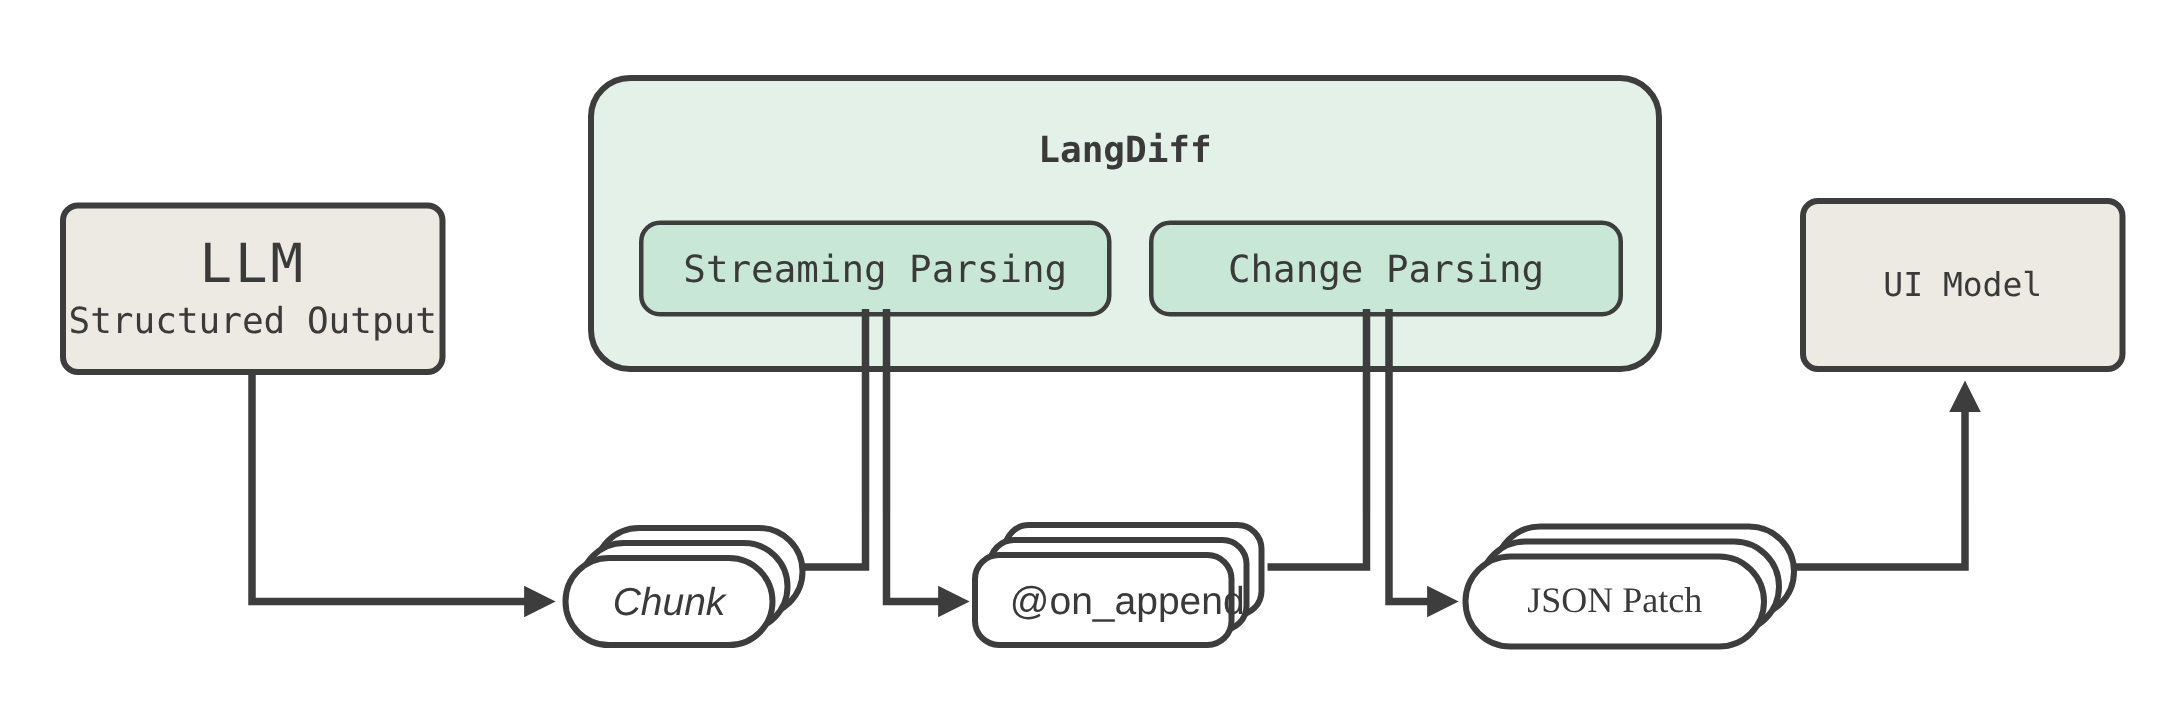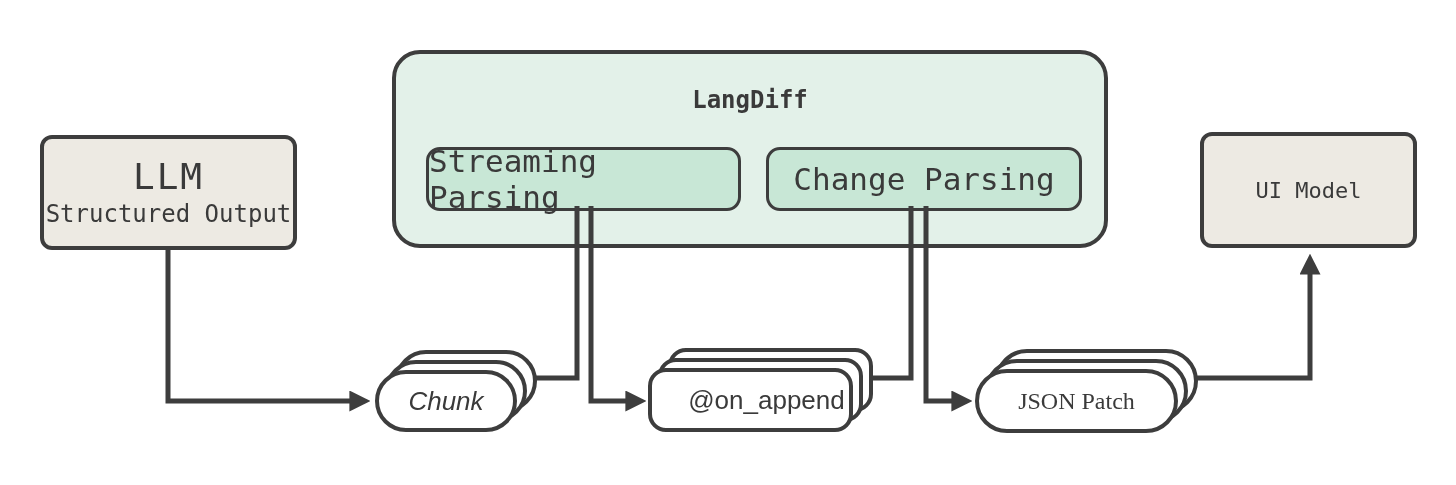--- a/index.html
+++ b/index.html
@@ -59,38 +59,38 @@
   .module {
     position: absolute;
     top: 93px;
     height: 64px;
     background: var(--module-fill);
     border: 3px solid var(--stroke);
     border-radius: 14px;
     display: flex;
     align-items: center;
     justify-content: center;
-    font-size: 31px;
+    font-size: 25px;
   }
   .module-streaming { left: 30px; width: 315px; }
   .module-change { left: 370px; width: 316px; }
 
   .stack { position: absolute; z-index: 10; }
   .stack .layer {
     position: absolute;
     background: var(--card-fill);
     border: 4px solid var(--stroke);
     display: flex;
     align-items: center;
     justify-content: center;
   }
   .stack-chunk { left: 375px; top: 350px; }
   .stack-chunk .layer { width: 142px; height: 62px; border-radius: 31px; font-style: italic; }
   .stack-onappend { left: 648px; top: 348px; }
-  .stack-onappend .layer { width: 205px; height: 64px; border-radius: 18px; padding-left: 32px; }
+  .stack-onappend .layer { width: 175px; height: 64px; border-radius: 18px; padding-left: 32px; }
   .stack-jsonpatch { left: 975px; top: 349px; }
   .stack-jsonpatch .layer { width: 203px; height: 64px; border-radius: 32px; }
   .layer.back { transform: translate(20px, 0); }
   .layer.mid  { transform: translate(10px, 10px); }
   .layer.front { transform: translate(0, 20px); }
   .label-sans { font-family: "Liberation Sans", sans-serif; font-size: 26px; color: var(--text); }
   .label-mono { font-family: Liberation Serif, serif; font-size: 24px; color: var(--text); }
 
   svg.connectors {
     position: absolute;

